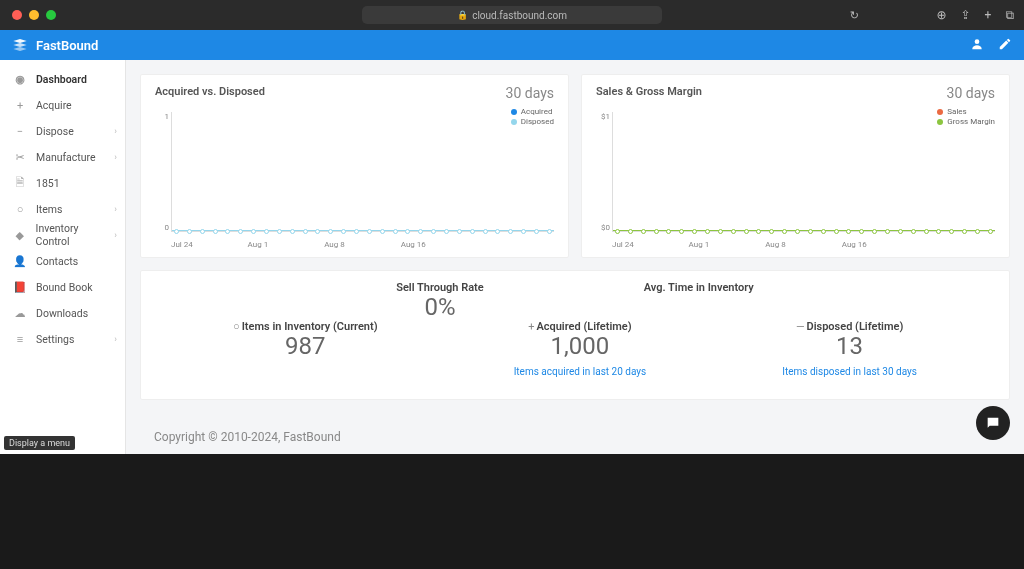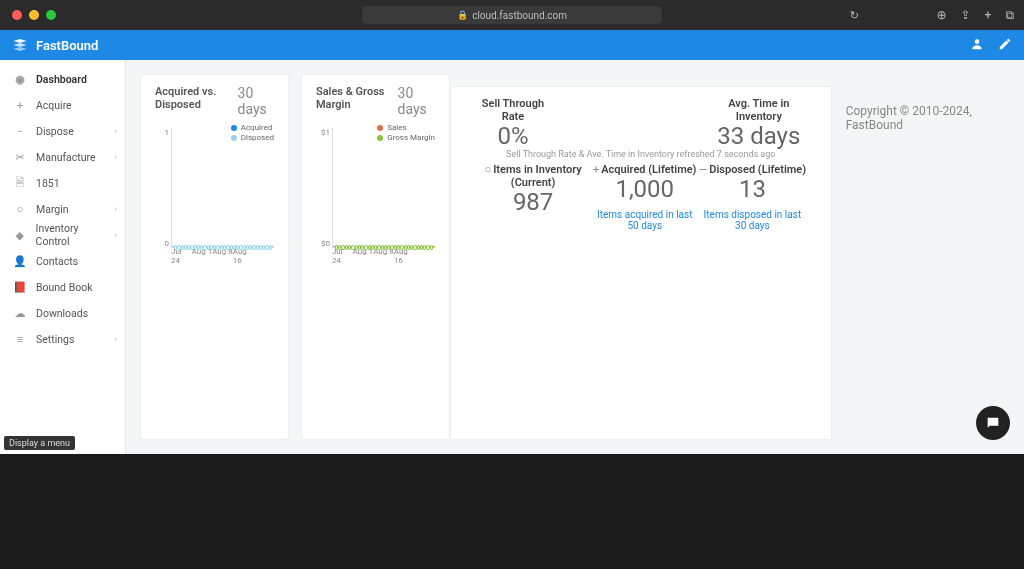--- a/index.html
+++ b/index.html
@@ -105,20 +105,21 @@
     right: 8px;
     color: #bbb;
     font-size: 9px;
   }
   .sb-item.active { font-weight: 600; color: #333; }
   .main {
     flex: 1;
     overflow: auto;
     padding: 14px;
     display: flex;
+    flex-direction: column;
   }
   .charts {
     display: flex;
     gap: 12px;
   }
   .card {
     background: #fff;
     border: 1px solid #eee;
     border-radius: 2px;
     flex: 1;
@@ -334,21 +335,21 @@
           <span class="sb-icon">✂</span>
           <span>Manufacture</span>
           <span class="chev">›</span>
         </div>
         <div class="sb-item">
           <span class="sb-icon">🗎</span>
           <span>1851</span>
         </div>
         <div class="sb-item">
           <span class="sb-icon">○</span>
-          <span>Margin</span>
+          <span>Items</span>
           <span class="chev">›</span>
         </div>
         <div class="sb-item">
           <span class="sb-icon">◆</span>
           <span>Inventory Control</span>
           <span class="chev">›</span>
         </div>
         <div class="sb-item">
           <span class="sb-icon">👤</span>
           <span>Contacts</span>
@@ -504,39 +505,37 @@
 
       <div class="stats-card">
 
         <div class="stat-row">
           <div class="stat">
             <div class="stat-label">Sell Through Rate</div>
             <div class="stat-value">0%</div>
           </div>
           <div class="stat">
             <div class="stat-label">Avg. Time in Inventory</div>
-            <div class="stat-value">33 days</div>
-          </div>
-        </div>
-
-        <div class="refresh">Sell Through Rate &amp; Ave. Time in Inventory refreshed 7 seconds ago</div>
+          </div>
+        </div>
+
 
         <div class="stat-row-3">
           <div class="stat">
             <div class="stat-label">
               <span class="ic">○</span><span>Items in Inventory (Current)</span>
             </div>
             <div class="stat-value">987</div>
           </div>
           <div class="stat">
             <div class="stat-label">
               <span class="ic">+</span><span>Acquired (Lifetime)</span>
             </div>
             <div class="stat-value">1,000</div>
-            <a class="stat-link">Items acquired in last 50 days</a>
+            <a class="stat-link">Items acquired in last 20 days</a>
           </div>
           <div class="stat">
             <div class="stat-label">
               <span class="ic">—</span><span>Disposed (Lifetime)</span>
             </div>
             <div class="stat-value">13</div>
             <a class="stat-link">Items disposed in last 30 days</a>
           </div>
         </div>
       </div>

